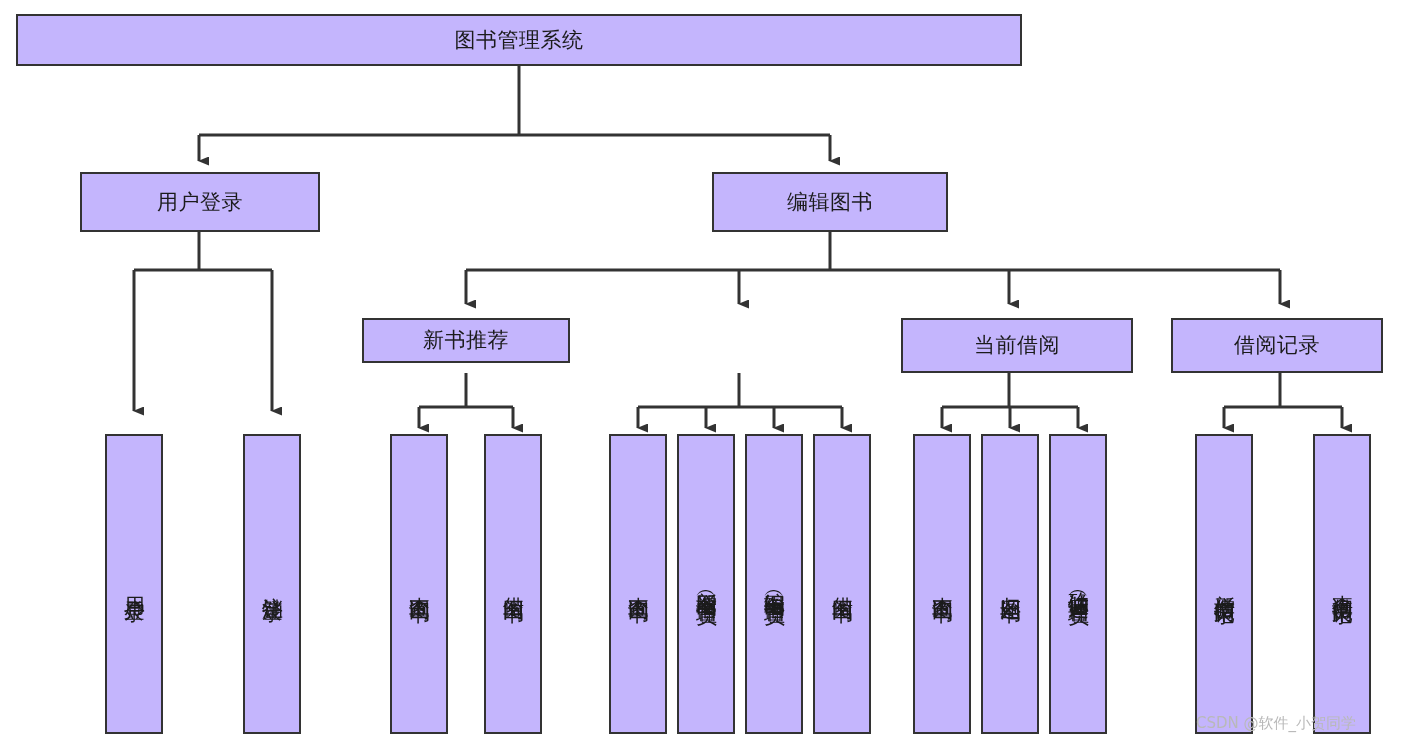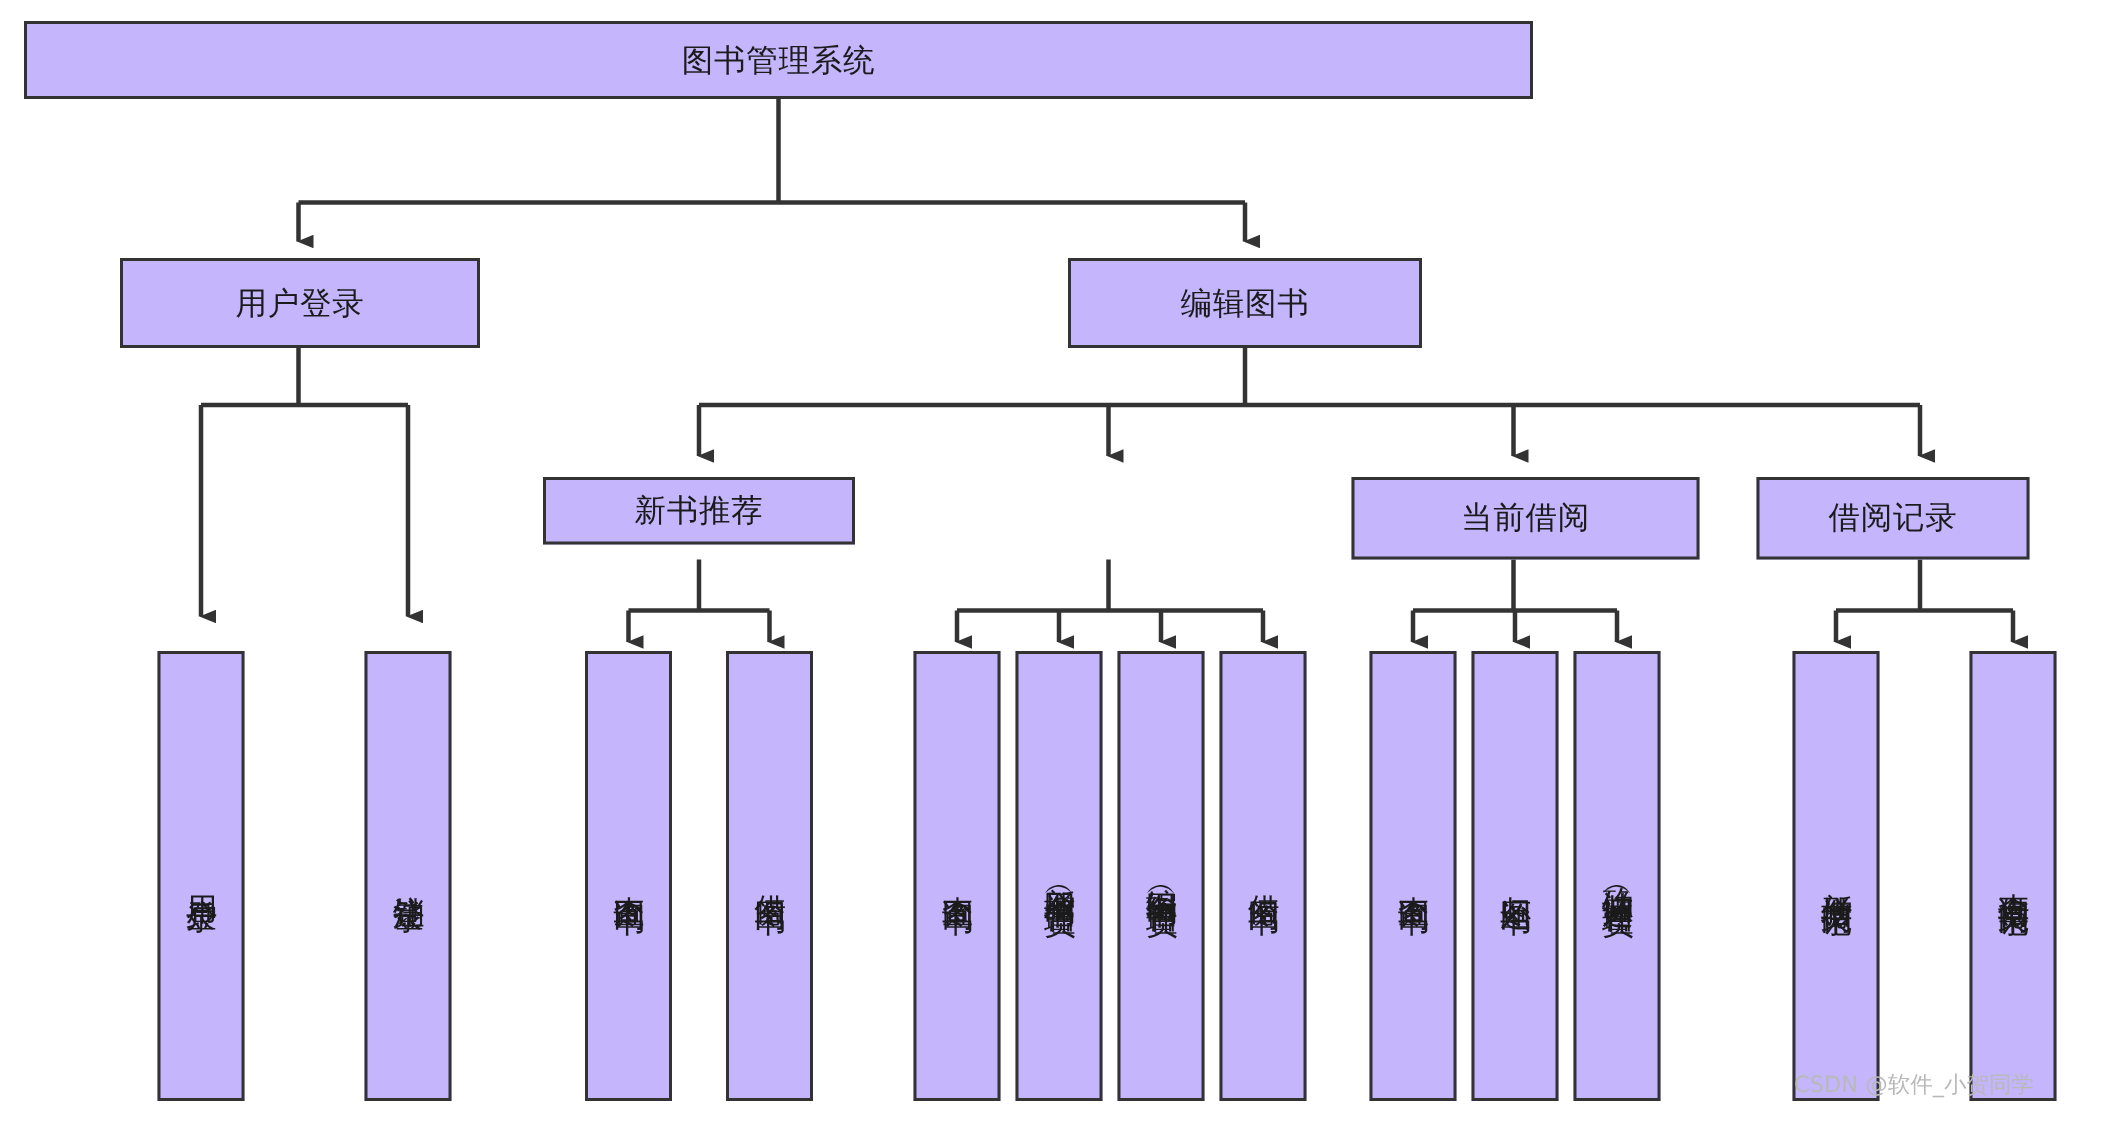--- a/index.html
+++ b/index.html
@@ -136,21 +136,21 @@
 
   <div class="node-box horiz" style="left:362px; top:318px; width:208px; height:45px;">
     <span class="node-label">新书推荐</span>
   </div>
 
 
   <div class="node-box horiz" style="left:901px; top:318px; width:232px; height:55px;">
     <span class="node-label">当前借阅</span>
   </div>
 
-  <div class="node-box horiz" style="left:1171px; top:318px; width:182px; height:55px;">
+  <div class="node-box horiz" style="left:1171px; top:318px; width:212px; height:55px;">
     <span class="node-label">借阅记录</span>
   </div>
 
   <div class="node-box vert" style="left:105px; top:434px; width:58px; height:300px;">
     <span class="node-label">用户登录</span>
   </div>
 
   <div class="node-box vert" style="left:243px; top:434px; width:58px; height:300px;">
     <span class="node-label">注销登录</span>
   </div>

